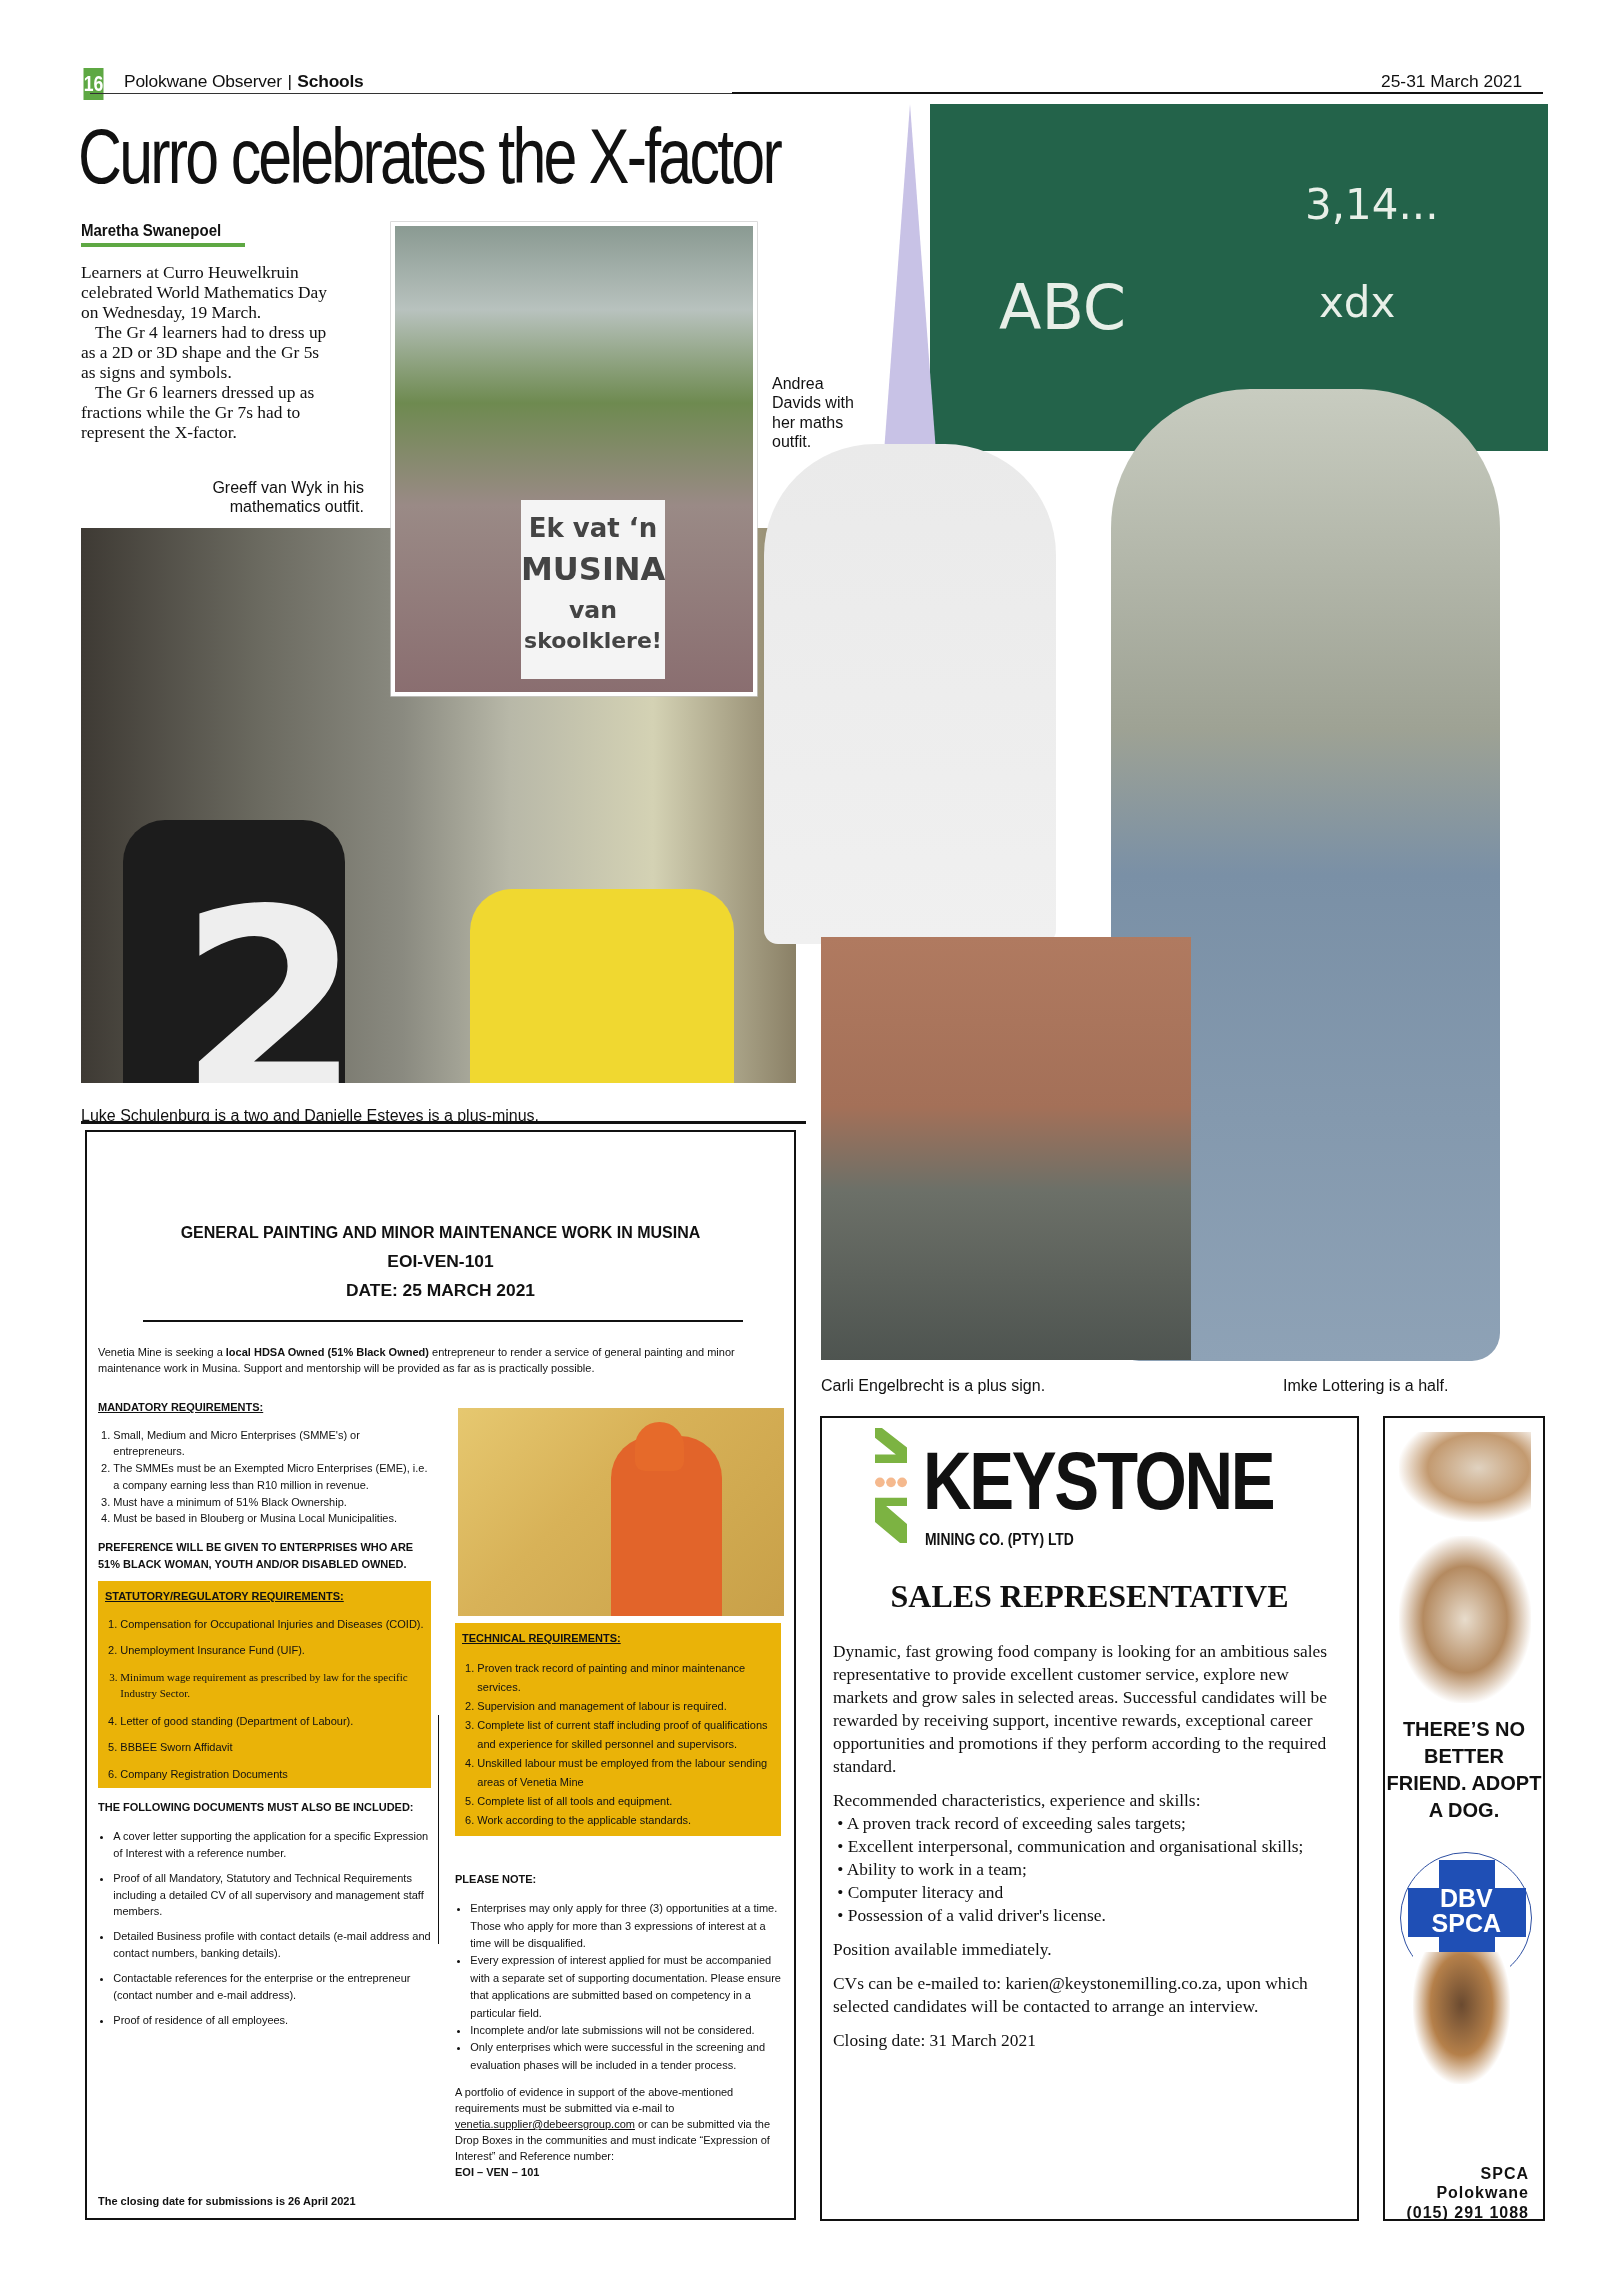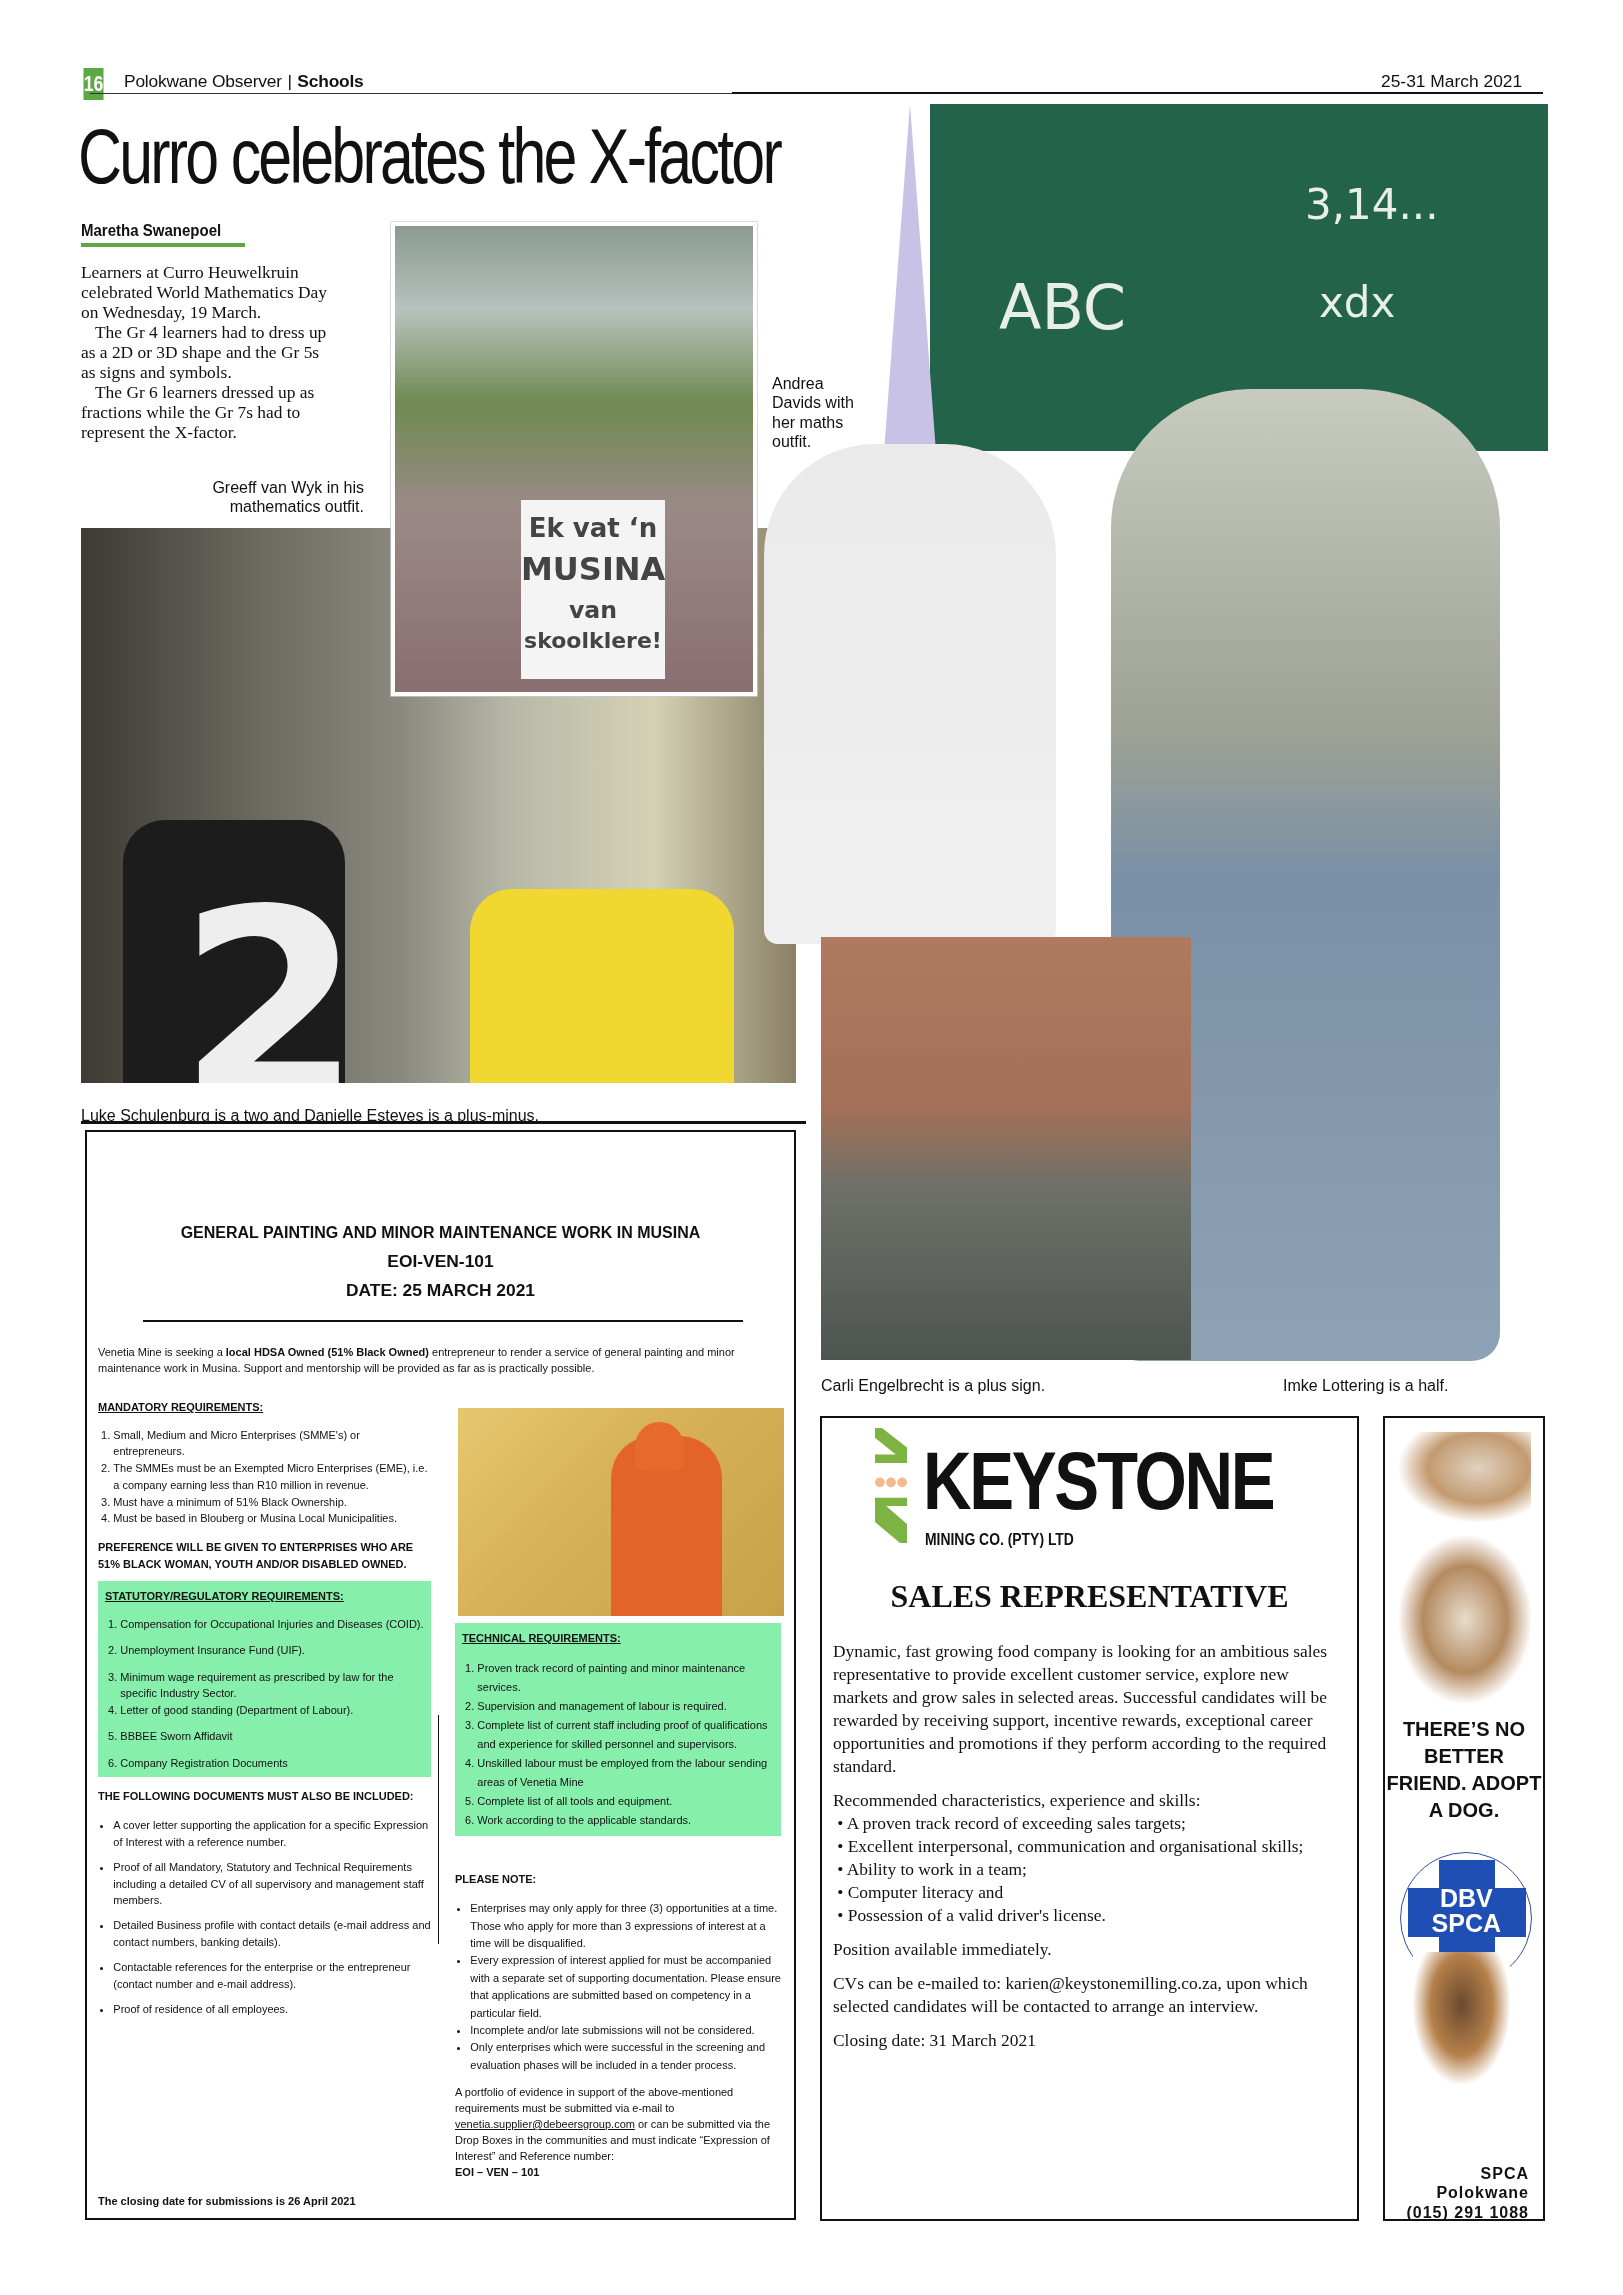--- a/index.html
+++ b/index.html
@@ -49,21 +49,21 @@
   .db-logo { left:0; width:100%; top:30.5px; text-align:center; font-family:"Liberation Serif", serif; font-size:23.6px; letter-spacing:0.7px; font-variant:small-caps; font-weight:bold; }
   .db-title { left:0; width:100%; top:90px; text-align:center; font-weight:bold; font-size:17.4px; transform:scaleX(0.92); }
   .db-ref { left:0; width:100%; top:119px; text-align:center; font-weight:bold; font-size:17.4px; }
   .db-date { left:0; width:100%; top:148px; text-align:center; font-weight:bold; font-size:17.4px; }
   .db-rule { left:56px; top:188px; width:600px; height:2.1px; background:#111; }
   .db-intro { left:11px; top:212px; width:677px; font-size:11px; line-height:16px; }
   .db-h { font-weight:bold; font-size:11px; text-decoration:underline; }
   .db-small { font-size:11px; line-height:16.7px; }
   .db-list { margin:0; padding:0 0 0 15.3px; }
   .db-list li { margin:0; }
-  .grey { background:#86efac; }
+  .grey { background:#eab308; }
   .db-painter { left:371px; top:276px; width:326px; height:208px; background:linear-gradient(135deg,#e6c870 0%, #d8b258 40%, #c8a048 100%); }
   .painter-figure { left:153px; top:28px; width:111px; height:180px; background:#e2642a; border-radius:42px 42px 0 0; }
   .painter-head { left:177px; top:14px; width:49px; height:49px; background:#e66a2a; border-radius:50% 50% 20% 20%; }
 
   
   .ks-box { left:820px; top:1416px; width:539px; height:805px; border:2.8px solid #111; box-sizing:border-box; }
   .ks-logo-k { left:53px; top:9.7px; width:32px; height:115px; }
   .ks-name { left:101px; top:28px; font-family:"Liberation Sans Narrow","Liberation Sans", sans-serif; font-weight:bold; font-size:82px; line-height:69px; letter-spacing:-2.8px; transform:scaleX(0.82); transform-origin:left top; }
   .ks-sub { left:103px; top:111px; font-weight:bold; font-size:17.4px; transform:scaleX(0.8); transform-origin:left top; }
   .ks-title { left:0; width:100%; top:160px; text-align:center; font-family:"Liberation Serif", serif; font-weight:bold; font-size:32px; }
@@ -150,21 +150,21 @@
       <li>The SMMEs must be an Exempted Micro Enterprises (EME), i.e. a company earning less than R10 million in revenue.</li>
       <li>Must have a minimum of 51% Black Ownership.</li>
       <li>Must be based in Blouberg or Musina Local Municipalities.</li>
     </ol>
     <div style="font-weight:bold; margin-top:12.5px;">PREFERENCE WILL BE GIVEN TO ENTERPRISES WHO ARE 51% BLACK WOMAN, YOUTH AND/OR DISABLED OWNED.</div>
     <div class="grey" style="padding:7px 7px 5.6px 7px; margin-top:8.3px;">
       <div class="db-h">STATUTORY/REGULATORY REQUIREMENTS:</div>
       <ol class="db-list" style="margin-top:11px;">
         <li style="margin-bottom:9.7px;">Compensation for Occupational Injuries and Diseases (COID).</li>
         <li style="margin-bottom:9.7px;">Unemployment Insurance Fund (UIF).</li>
-        <li style="margin-bottom:0;">Minimum wage requirement as prescribed by law for the specific Industry Sector.</li>
+        <li style="margin-bottom:11px;font-family:Liberation Serif, serif;">Minimum wage requirement as prescribed by law for the specific Industry Sector.</li>
         <li style="margin-bottom:9.7px;">Letter of good standing (Department of Labour).</li>
         <li style="margin-bottom:9.7px;">BBBEE Sworn Affidavit</li>
         <li>Company Registration Documents</li>
       </ol>
     </div>
     <div style="font-weight:bold; margin-top:11px;">THE FOLLOWING DOCUMENTS MUST ALSO BE INCLUDED:</div>
     <ul class="db-list" style="margin-top:12.5px;">
       <li style="margin-bottom:8.3px;">A cover letter supporting the application for a specific Expression of Interest with a reference number.</li>
       <li style="margin-bottom:8.3px;">Proof of all Mandatory, Statutory and Technical Requirements including a detailed CV of all supervisory and management staff members.</li>
       <li style="margin-bottom:8.3px;">Detailed Business profile with contact details (e-mail address and contact numbers, banking details).</li>

